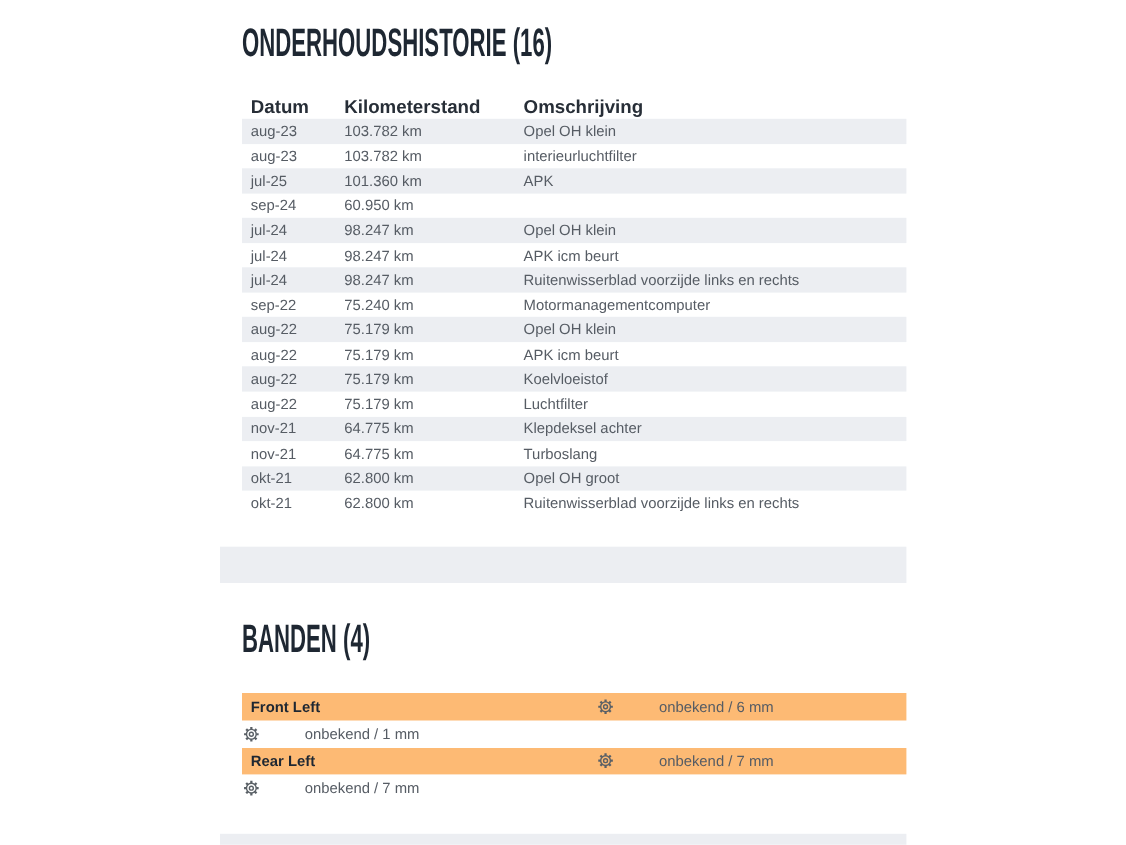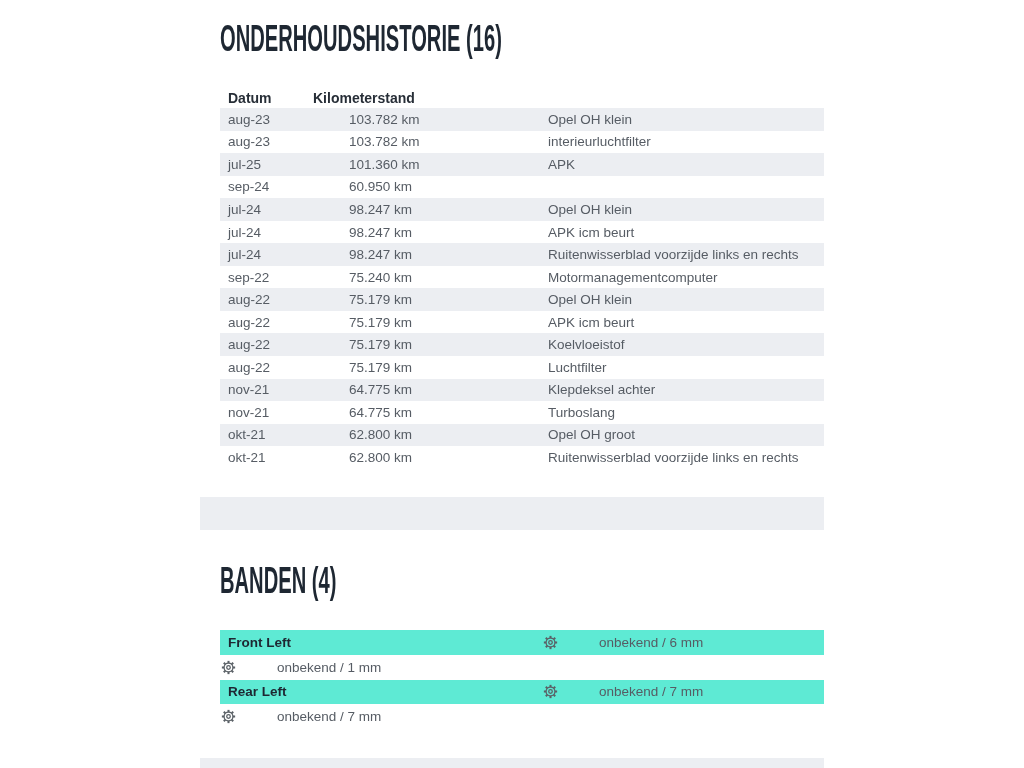--- a/index.html
+++ b/index.html
@@ -10,49 +10,50 @@
     position:absolute; left:220px;
     font-size:36px; font-weight:bold; color:#1e2732;
     transform:scaleX(0.56); transform-origin:left top;
     letter-spacing:0px; white-space:nowrap; line-height:1;
   }
   #maint-title { top:21px; }
   #tires-title { top:563px; }
 
   .maint-table { position:absolute; left:220px; top:88px; width:604px; }
   .maint-header { display:flex; height:20px; align-items:center;
-                  font-size:14px; font-weight:bold; color:#272e37; }
+                  font-size:17px; font-weight:bold; color:#272e37; }
   .maint-row { display:flex; height:22.56px; align-items:center;
-               font-size:13.5px; color:#565c64;gap:36px; }
+               font-size:13.5px; color:#565c64; }
   .maint-row.striped { background:#eceef2; }
   .col-date { width:93px; padding-left:8px; }
   .col-km   { width:163px; }
   .col-desc { flex:1; padding-right:8px; }
 
   .section-band { position:absolute; left:200px; width:624px; background:#eceef2; }
   #band-1 { top:497px; height:33px; }
   #band-2 { top:758px; height:14px; }
 
   .tire-table { position:absolute; left:220px; top:630px; width:604px; }
   .tire-row { display:flex; height:24.8px; align-items:center; font-size:13.5px; }
-  .tire-row.striped { background:#5eead4; }
+  .tire-row.striped { background:#fdba74; }
   .tire-label { width:322px; padding-left:8px; font-weight:bold; color:#1e2732; }
   .tire-gear  { width:33px; display:flex; align-items:center; }
   .tire-gear svg { display:block; }
   .tire-value { color:#565c64;margin-left:24px; }
 </style>
 </head>
 <body>
 
 <h1 id="maint-title" class="section-title">ONDERHOUDSHISTORIE (16)</h1>
 
 <div class="maint-table">
   <div class="maint-header">
     <span class="col-date">Datum</span>
     <span class="col-km">Kilometerstand</span>
+    <span class="col-desc">Omschrijving</span>
   </div>
   <div id="maint-body">
       <div class="maint-row striped">
     <span class="col-date">aug-23</span>
     <span class="col-km">103.782 km</span>
     <span class="col-desc">Opel OH klein</span>
   </div>
       <div class="maint-row">
     <span class="col-date">aug-23</span>
     <span class="col-km">103.782 km</span>

